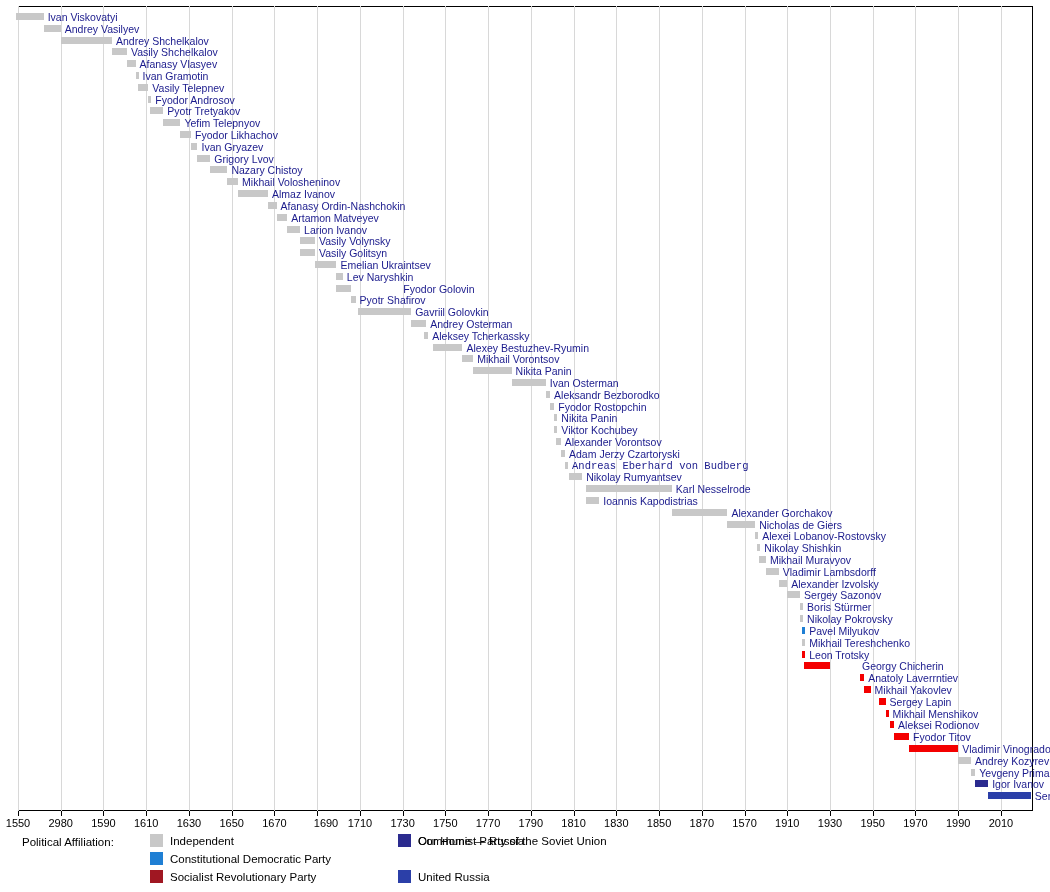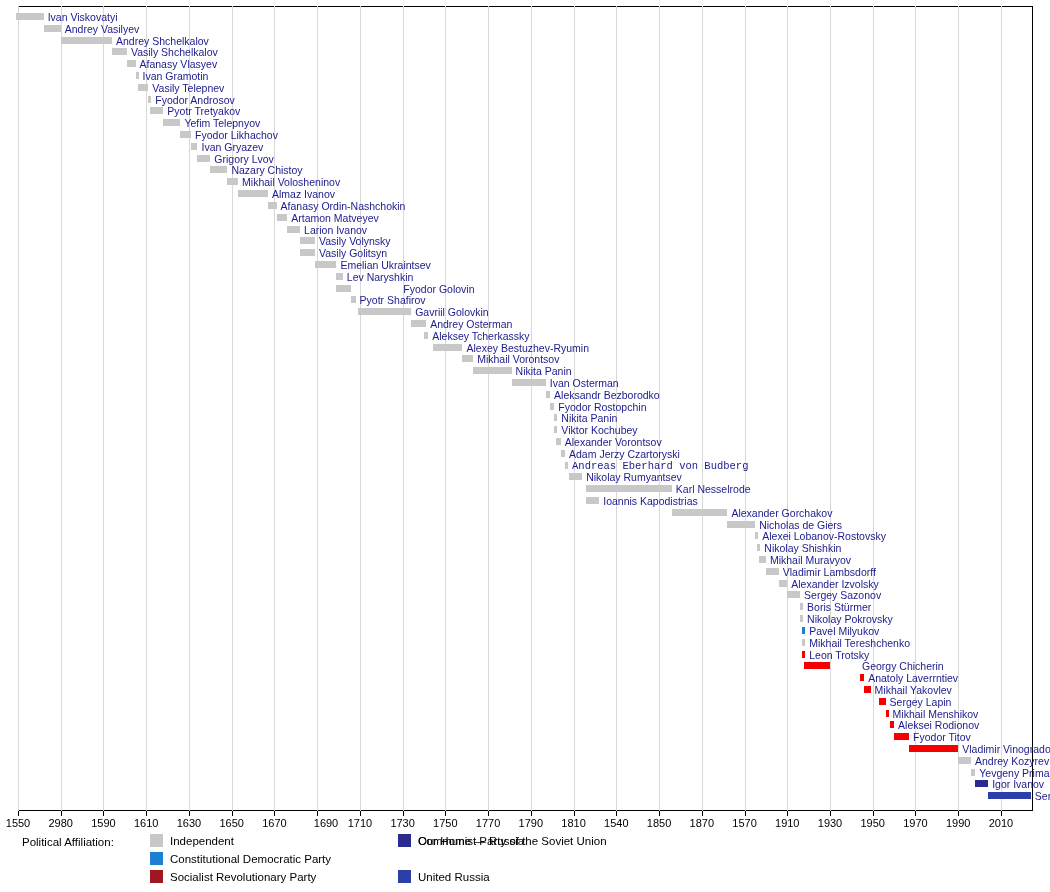--- a/index.html
+++ b/index.html
@@ -308,21 +308,21 @@
         <div class="tick-label" style="left: 384.632px;">1730</div>
         <div class="tick" style="left: 427.368px;"></div>
         <div class="tick-label" style="left: 427.368px;">1750</div>
         <div class="tick" style="left: 470.105px;"></div>
         <div class="tick-label" style="left: 470.105px;">1770</div>
         <div class="tick" style="left: 512.842px;"></div>
         <div class="tick-label" style="left: 512.842px;">1790</div>
         <div class="tick" style="left: 555.579px;"></div>
         <div class="tick-label" style="left: 555.579px;">1810</div>
         <div class="tick" style="left: 598.316px;"></div>
-        <div class="tick-label" style="left: 598.316px;">1540</div>
+        <div class="tick-label" style="left: 598.316px;">1830</div>
         <div class="tick" style="left: 641.053px;"></div>
         <div class="tick-label" style="left: 641.053px;">1850</div>
         <div class="tick" style="left: 683.789px;"></div>
         <div class="tick-label" style="left: 683.789px;">1870</div>
         <div class="tick" style="left: 726.526px;"></div>
         <div class="tick-label" style="left: 726.526px;">1570</div>
         <div class="tick" style="left: 769.263px;"></div>
         <div class="tick-label" style="left: 769.263px;">1910</div>
         <div class="tick" style="left: 812px;"></div>
         <div class="tick-label" style="left: 812px;">1930</div>

